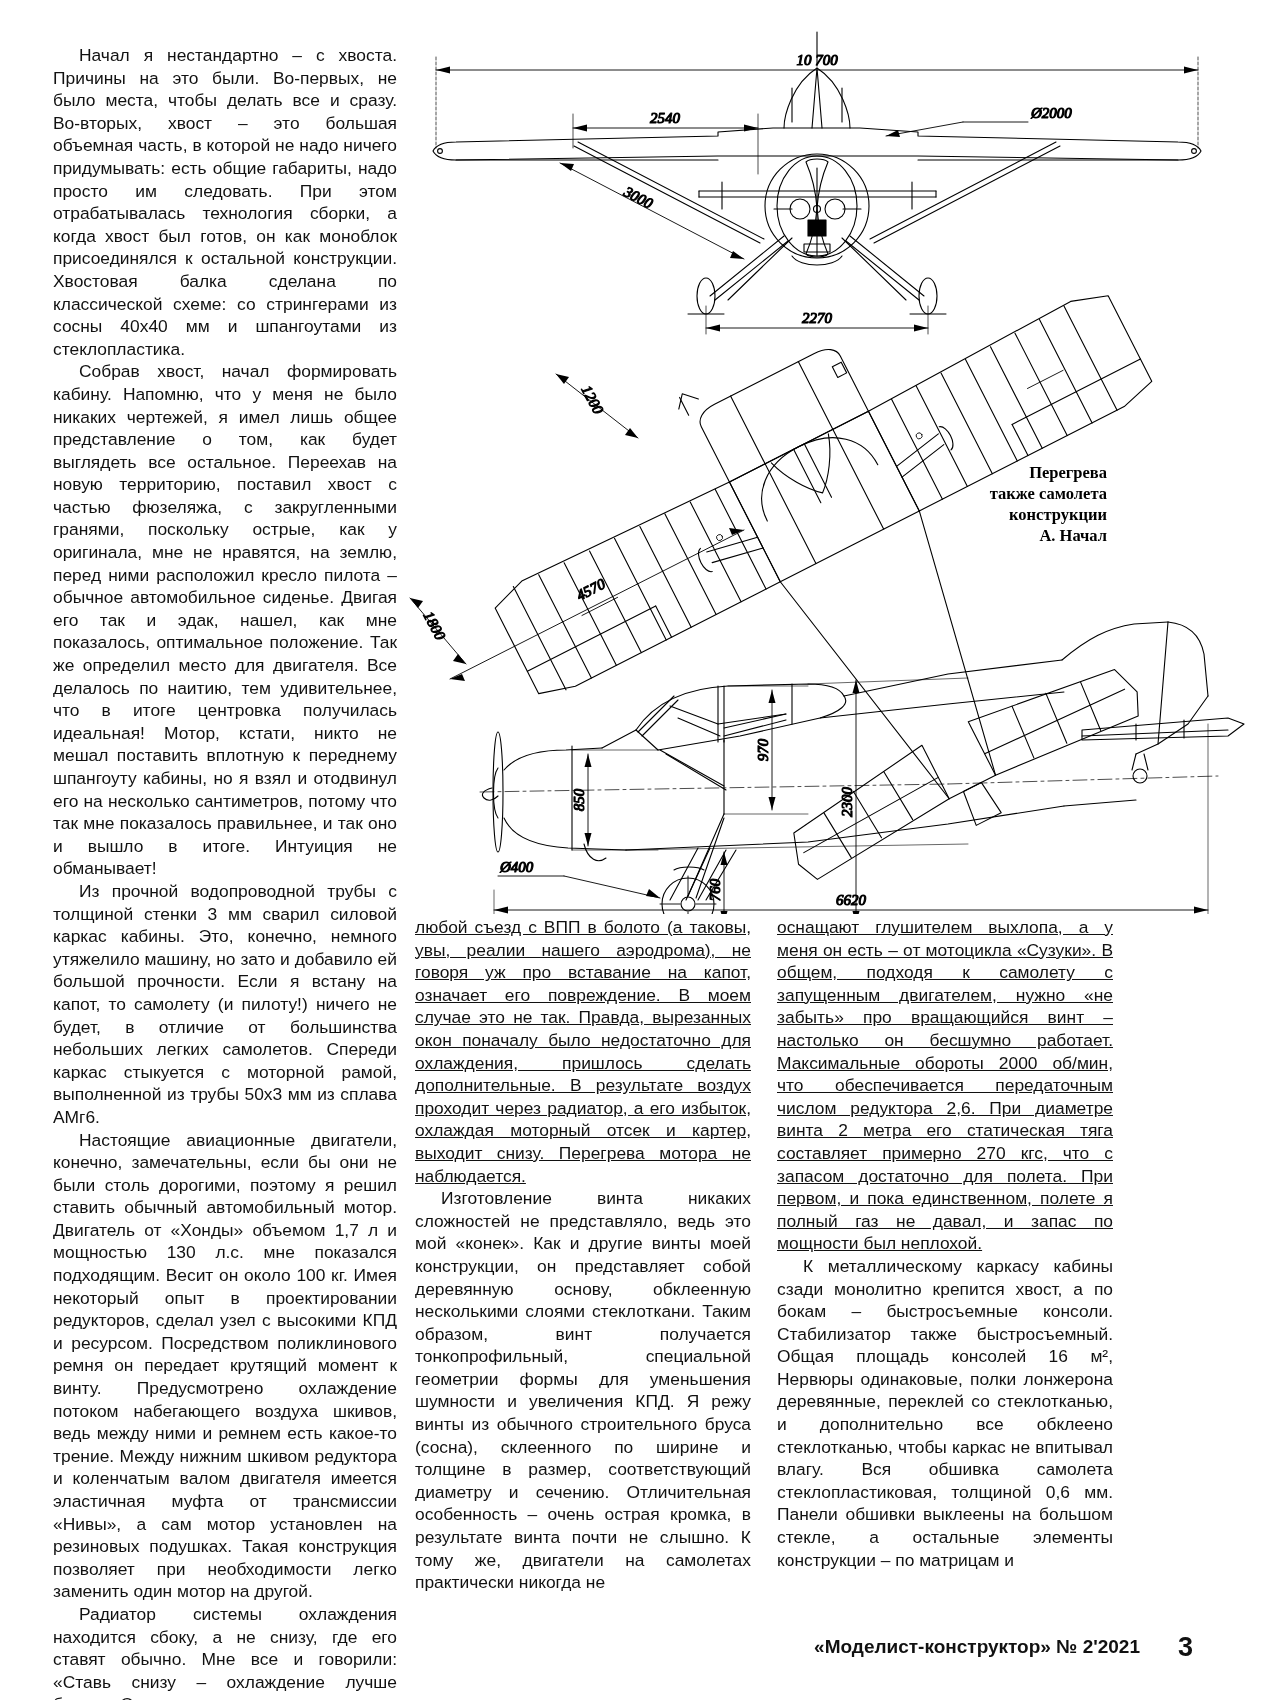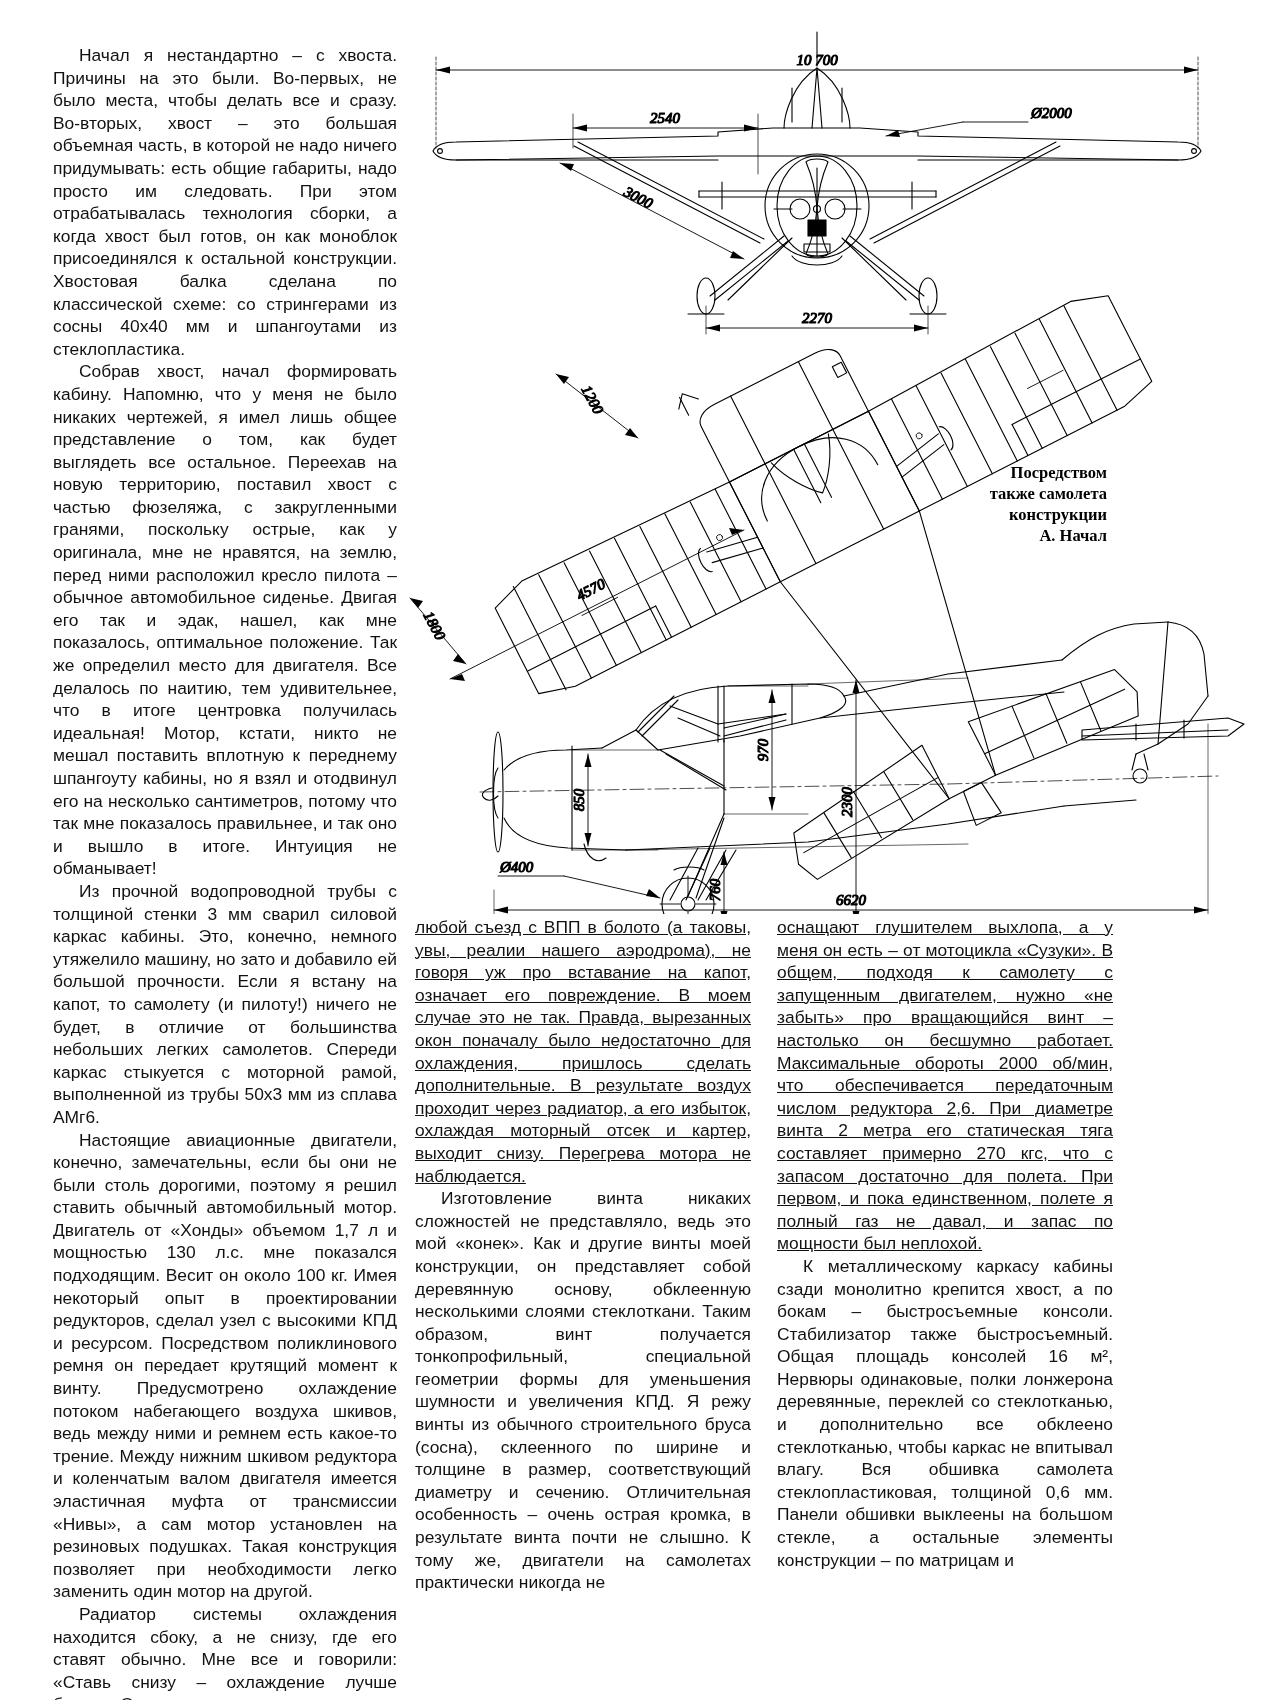--- a/index.html
+++ b/index.html
@@ -371,21 +371,21 @@
             <path d="M820,886 L806,882.5 L806,889.5 Z" fill="#000" stroke="none"></path>
             <path d="M106,866 L106,890 M820,700 L820,890" stroke-width="0.6"></path>
             <text class="dim-label" x="463" y="881" text-anchor="middle">6620</text>
           </g>
 
         </g>
       </svg>
     </div>
 
     <div class="fig-caption">
-      <div>Посредством</div>
+      <div>Перегрева</div>
       <div>также самолета</div>
       <div>конструкции</div>
       <div>А. Начал</div>
     </div>
 
   </div>
 
   <div class="bottom-cols">
 
     <div class="bcol">
@@ -397,14 +397,18 @@
       <p>Изготовление винта никаких сложностей не представляло, ведь это мой «конек». Как и другие винты моей конструкции, он представляет собой деревянную основу, обклеенную несколькими слоями стеклоткани. Таким образом, винт получается тонкопрофильный, специальной геометрии формы для уменьшения шумности и увеличения КПД. Я режу винты из обычного строительного бруса (сосна), склеенного по ширине и толщине в размер, соответствующий диаметру и сечению. Отличительная особенность – очень острая кромка, в результате винта почти не слышно. К тому же, двигатели на самолетах практически никогда не</p>
     </div>
 
     <div class="bcol">
       <p class="noindent">оснащают глушителем выхлопа, а у меня он есть – от мотоцикла «Сузуки». В общем, подходя к самолету с запущенным двигателем, нужно «не забыть» про вращающийся винт – настолько он бесшумно работает. Максимальные обороты 2000 об/мин, что обеспечивается передаточным числом редуктора 2,6. При диаметре винта 2 метра его статическая тяга составляет примерно 270 кгс, что с запасом достаточно для полета. При первом, и пока единственном, полете я полный газ не давал, и запас по мощности был неплохой.</p>
       <p>К металлическому каркасу кабины сзади монолитно крепится хвост, а по бокам – быстросъемные консоли. Стабилизатор также быстросъемный. Общая площадь консолей 16 м², Нервюры одинаковые, полки лонжерона деревянные, переклей со стеклотканью, и дополнительно все обклеено стеклотканью, чтобы каркас не впитывал влагу. Вся обшивка самолета стеклопластиковая, толщиной 0,6 мм. Панели обшивки выклеены на большом стекле, а остальные элементы конструкции – по матрицам и</p>
     </div>
 
   </div>
 
+  <div class="footer">
+    <div class="footer-title">«Моделист-конструктор» № 2'2021</div>
+    <div class="footer-page">3</div>
+  </div>
 
 </div>
 
 </body></html>

